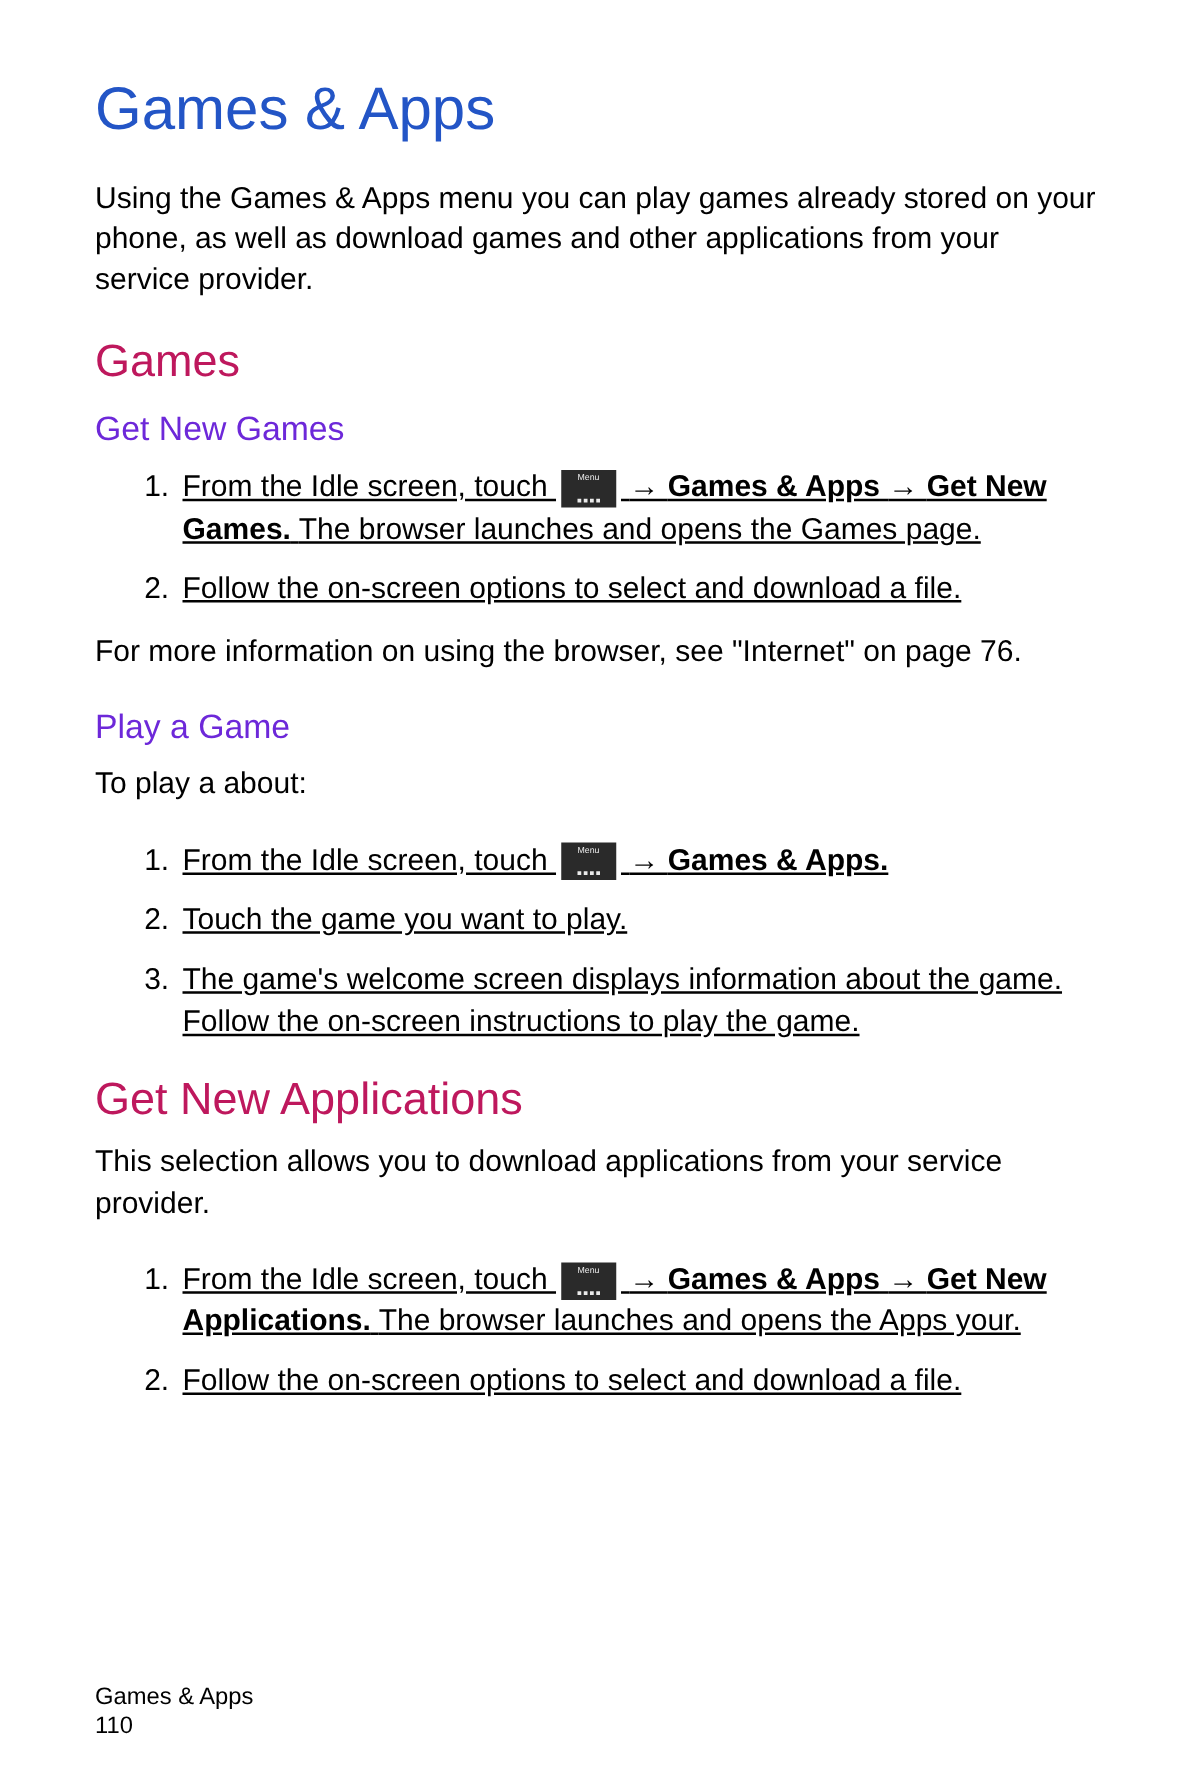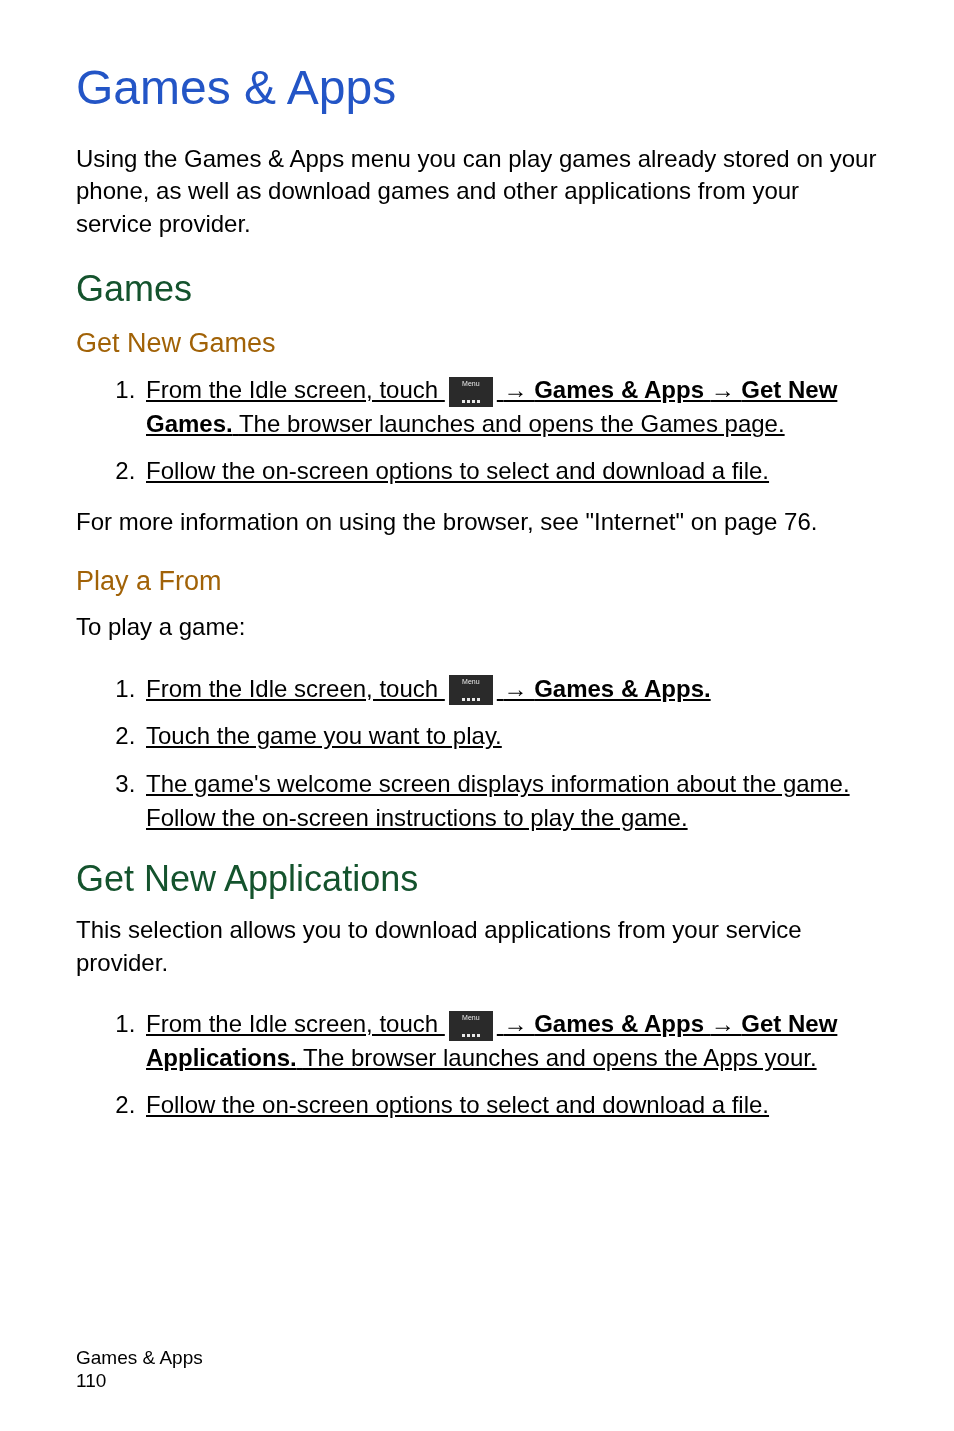--- a/index.html
+++ b/index.html
@@ -22,27 +22,27 @@
     font-weight: normal;
     margin: 0 0 28px 0;
     font-family: Arial, Helvetica, sans-serif;
   }
   .body-text {
     font-size: 24px;
     line-height: 1.35;
     margin: 0 0 28px 0;
   }
   h2.section {
-    color: #14532d;
+    color: #be185d;
     font-size: 36px;
     font-weight: normal;
     margin: 24px 0 14px 0;
   }
   h3.subsection {
-    color: #a16207;
+    color: #6d28d9;
     font-size: 27px;
     font-weight: normal;
     margin: 18px 0 14px 0;
   }
   ol.steps {
     list-style: decimal;
     font-size: 24px;
     line-height: 1.4;
     padding-left: 66px;
     margin: 0 0 18px 0;
@@ -127,23 +127,23 @@
       <span class="bold">Get New Games.</span>
       <span> The browser launches and opens the Games page.</span>
     </li>
     <li>
       <span>Follow the on-screen options to select and download a file.</span>
     </li>
   </ol>
 
   <p class="body-text">For more information on using the browser, see "Internet" on page 76.</p>
 
-  <h3 class="subsection">Play a From</h3>
+  <h3 class="subsection">Play a Game</h3>
 
-  <p class="body-text">To play a game:</p>
+  <p class="body-text">To play a about:</p>
 
   <ol class="steps">
     <li>
       <span>From the Idle screen, touch </span>
       <span class="menu-icon">
         <span class="label">Menu</span>
         <span class="dots">
             <span></span>
             <span></span>
             <span></span>

